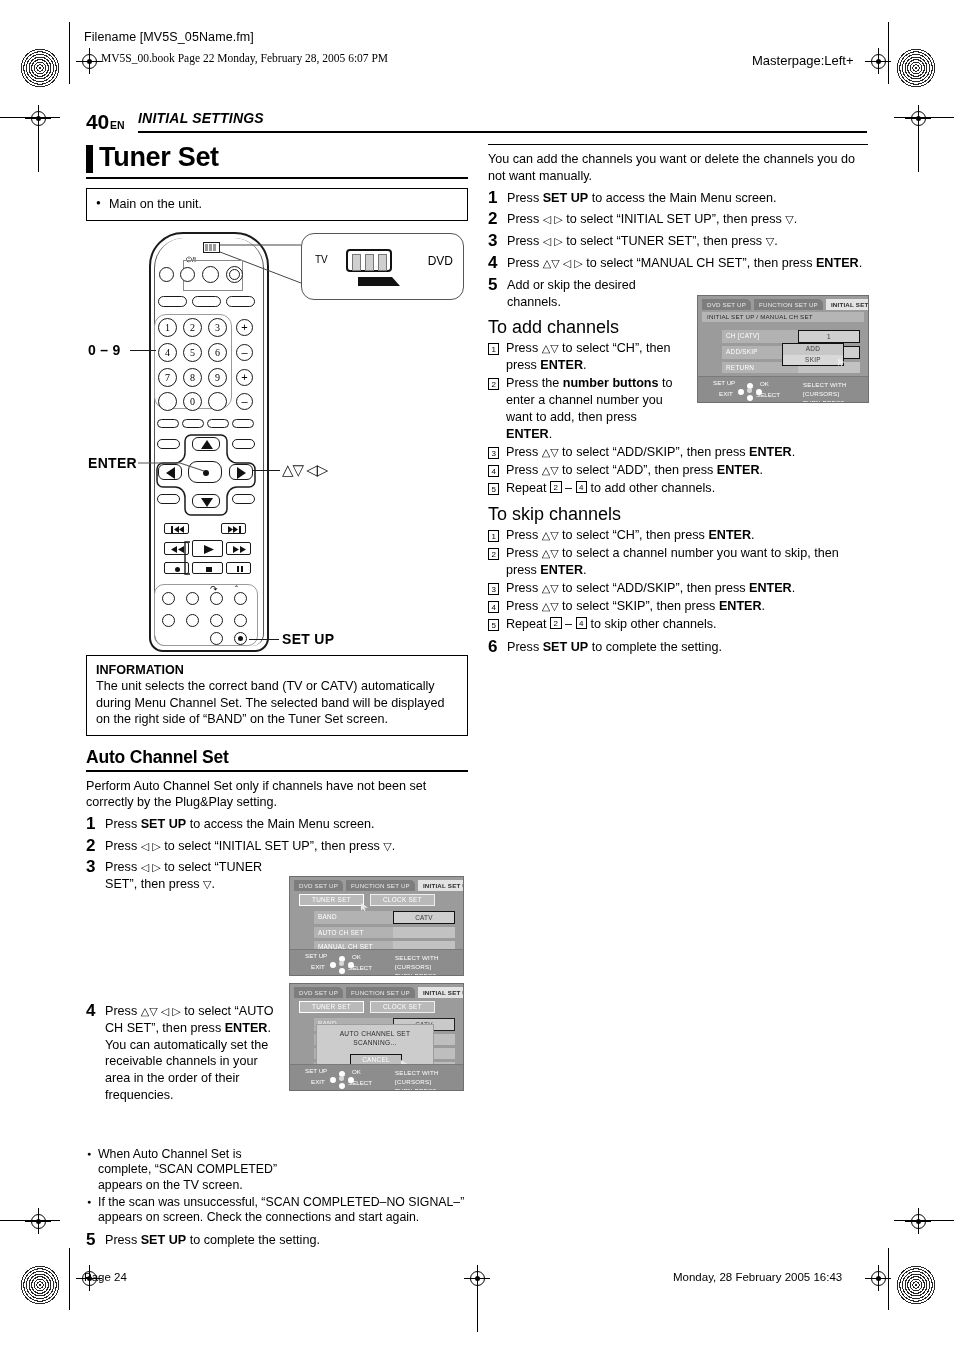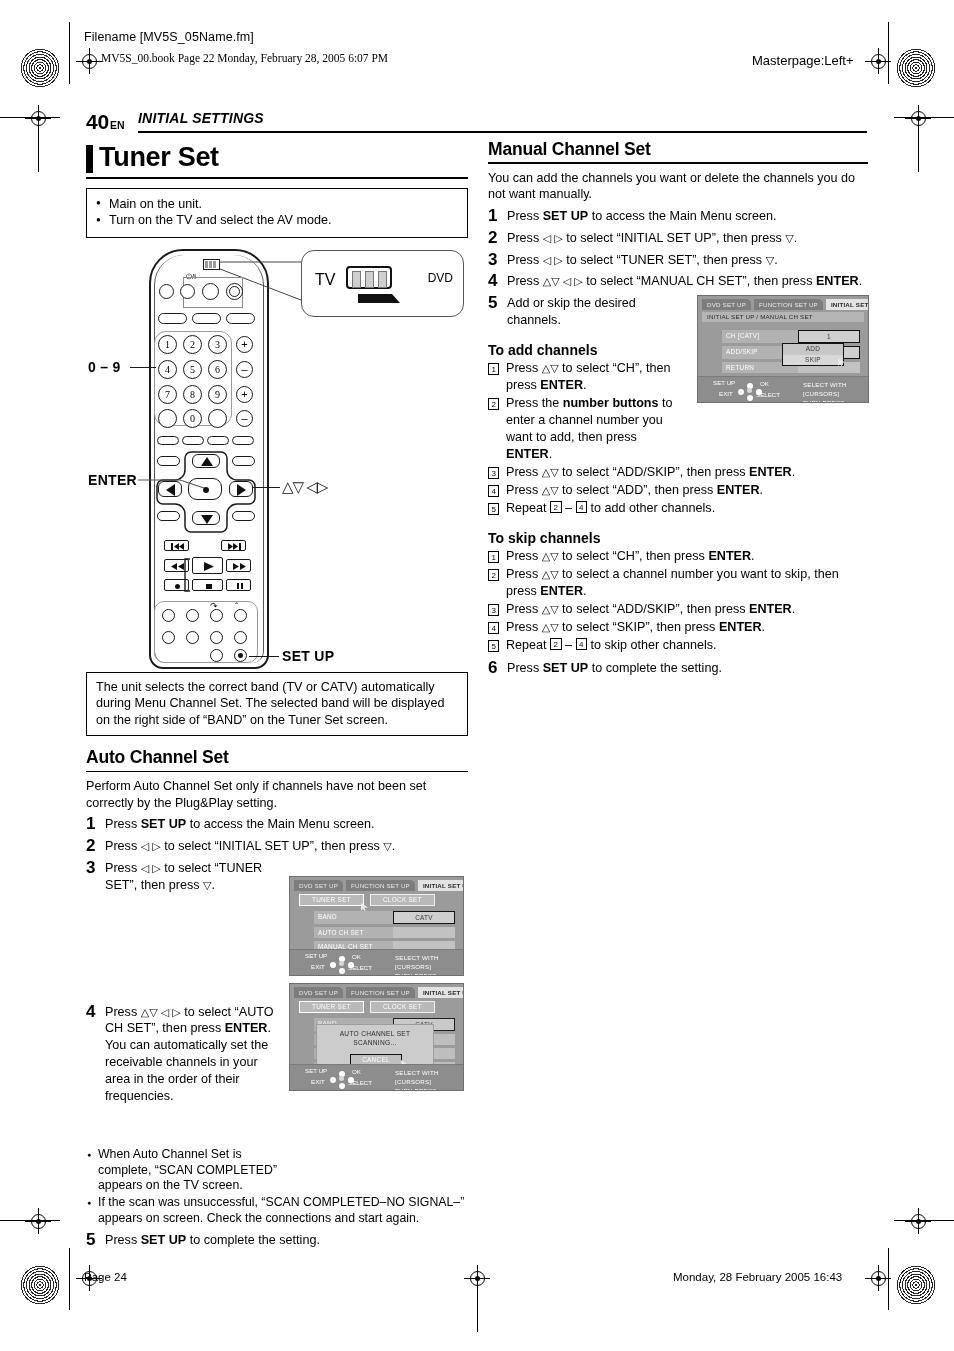--- a/index.html
+++ b/index.html
@@ -117,21 +117,21 @@
 
   .bullets { margin:2px 0 0 0; padding:0; list-style:none; }
   .bullets li {
     font-size:12.3px; line-height:15.6px; padding-left:12px;
     position:relative; margin-top:1px;
   }
   .bullets li::before {
     content:"\25CF"; position:absolute; left:1px; top:-0.5px; font-size:7px;
   }
 
-  .subhead { font-size:14px; font-weight:bold; margin:13px 0 2px 0; }
+  .subhead { font-size:18px; font-weight:normal; margin:7px 0 2px 0; }
 
   .nsteps { margin:0; padding:0; list-style:none; }
   .nsteps li {
     position:relative; padding-left:18px;
     font-size:12.6px; line-height:17px; margin-bottom:1px;
   }
   .boxnum {
     display:inline-block; border:1px solid #000;
     font-size:8px; line-height:9px; padding:1px 2.5px 0 2.5px;
     vertical-align:2px; font-family:"Liberation Sans", sans-serif;
@@ -185,21 +185,21 @@
     border:1.4px solid #1a1a1a; background:#fff;
   }
   .rm-switch i {
     position:absolute; top:1px; width:3px; height:7px; background:#9a9a9a;
     display:block;
   }
   .callout {
     position:absolute; left:215px; top:4px; width:163px; height:67px;
     border:1.3px solid #555; border-radius:13px; background:#fff;
   }
-  .callout .tv  { position:absolute; left:13px; top:20px; font-size:16px; }
+  .callout .tv  { position:absolute; left:13px; top:20px; font-size:10px; }
   .callout .dvd { position:absolute; right:10px; top:20px; font-size:12px; }
   .callout .sw {
     position:absolute; left:44px; top:15px; width:46px; height:23px;
     border:2px solid #111; border-radius:4px; background:#fff;
   }
   .callout .sw b {
     position:absolute; top:3px; width:9px; height:17px; background:#cfcfcf;
     border:1px solid #777; display:block;
   }
 
@@ -405,21 +405,20 @@
 <div class="chapter-rule"></div>
 
 <div class="col-left">
 
   <div class="h1">Tuner Set</div>
   <div class="h1-rule"></div>
 
   <div class="prepbox">
     <ul>
       <li><span>Main on the unit.</span></li>
-      <li><span>Turn on the TV and select the AV mode.</span></li>
     </ul>
   </div>
 
   <div class="remote-wrap">
 
     <div class="rm-body"></div>
     <div class="rm-inner"></div>
 
     <div class="rm-switch">
       <i style="left:1px;"></i>
@@ -589,20 +588,21 @@
     </svg>
 
     <div class="arrowsym" style="left:196px;top:232px;">△▽ ◁▷</div>
     <div class="lbl-line" style="left:166px;top:241px;width:28px;height:1.2px;"></div>
 
     <div class="lbl" style="left:196px;top:402px;">SET UP</div>
     <div class="lbl-line" style="left:163px;top:410px;width:30px;"></div>
   </div>
 
   <div class="infobox" style="margin-top:-4px;">
+    <div class="it">INFORMATION</div>
     <p>The unit selects the correct band (TV or CATV) automatically during Menu Channel Set. The selected band will be displayed on the right side of “BAND” on the Tuner Set screen.</p>
   </div>
 
   <div class="h2" style="margin-top:12px;">Auto Channel Set</div>
   <div class="h2-rule"></div>
 
   <p class="para">Perform Auto Channel Set only if channels have not been set correctly by the Plug&amp;Play setting.</p>
 
   <div class="step">
     <span class="num">1</span>
@@ -728,21 +728,20 @@
         <span>SELECT WITH [CURSORS]</span><br>
         <span>THEN PRESS [ENTER]</span>
       </div>
     </div>
   </div>
 
 </div>
 
 <div class="col-right">
 
-  <div class="h2">Manual Channel Set</div>
   <div class="h2-rule"></div>
 
   <p class="para">You can add the channels you want or delete the channels you do not want manually.</p>
 
   <div class="step">
     <span class="num">1</span>
     Press <b>SET UP</b> to access the Main Menu screen.
   </div>
   <div class="step">
     <span class="num">2</span>

